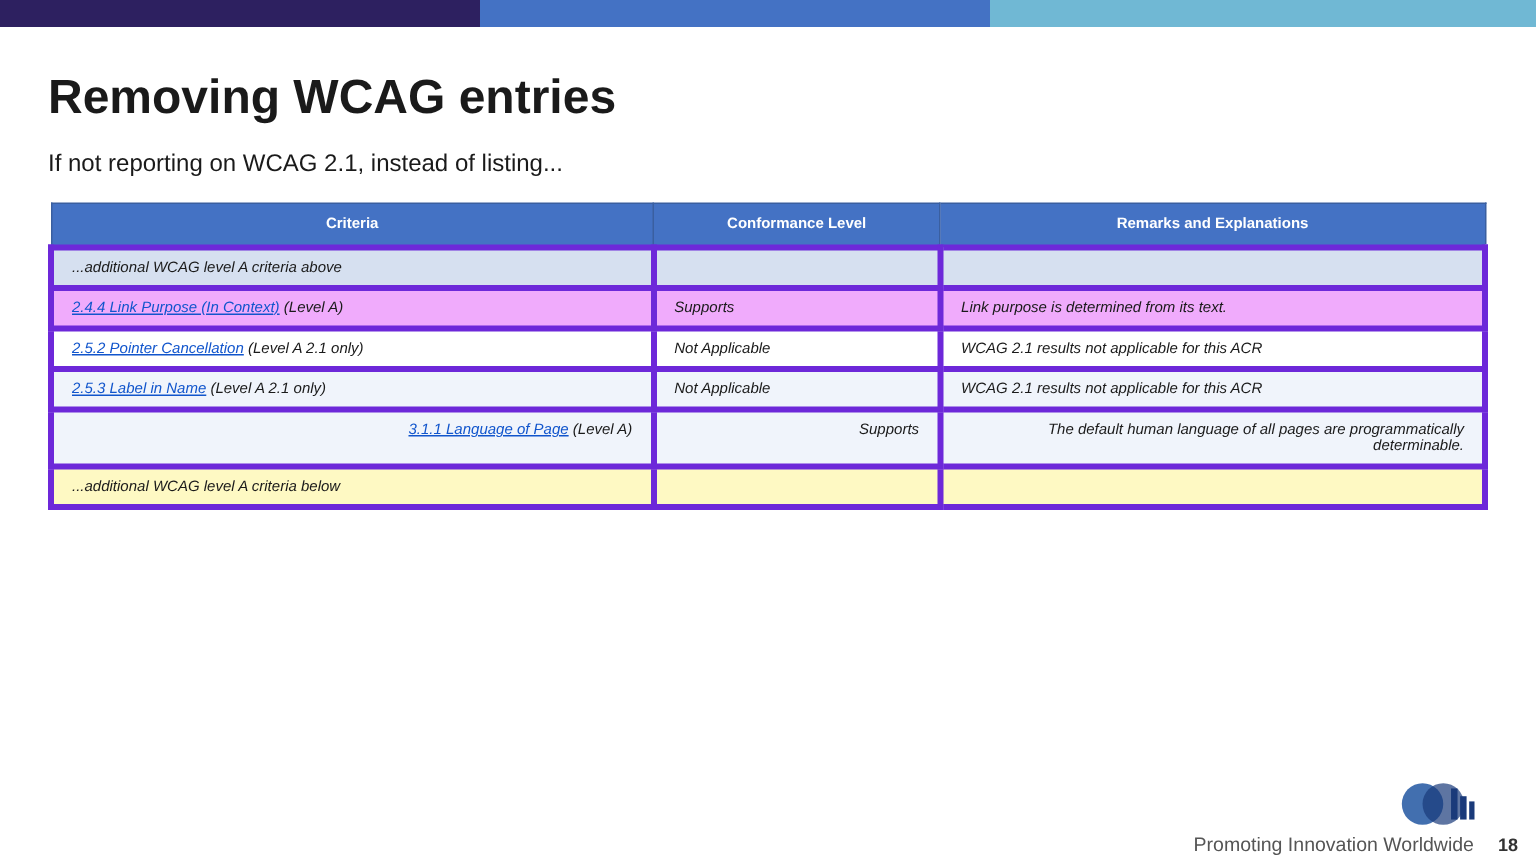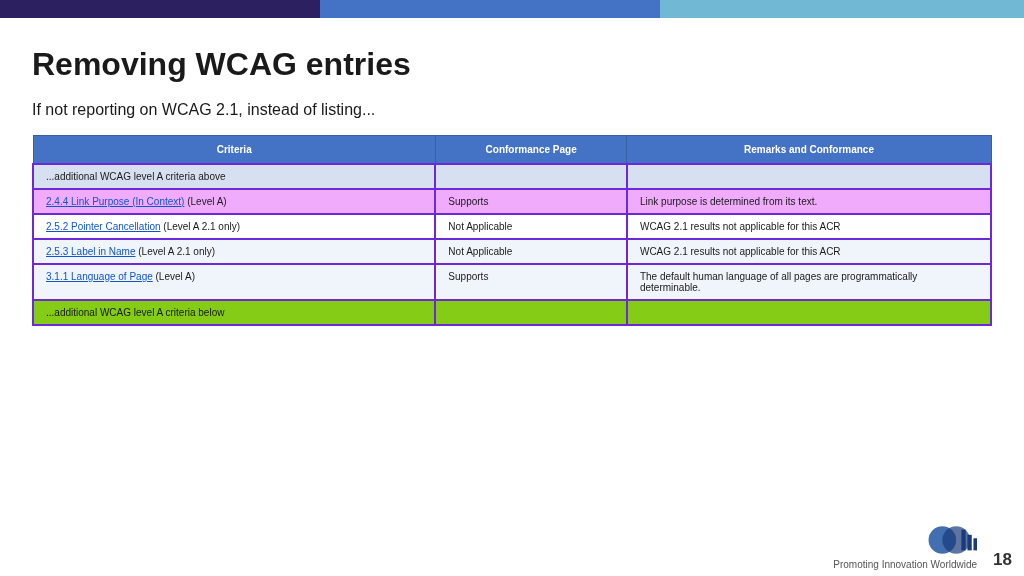--- a/index.html
+++ b/index.html
@@ -81,23 +81,24 @@
     tbody tr {
       background: #ffffff;
     }
 
     tbody tr:nth-child(odd) {
       background: #e8eef8;
     }
 
     tbody td {
       padding: 6px 12px;
-      border: 2px solid #6d28d9;
+      border: 4px solid #6d28d9;
       color: #1a1a1a;
       vertical-align: top;
+      font-style: italic;
     }
 
     tbody td a {
       color: #1155cc;
       text-decoration: underline;
     }
 
     .col-criteria { width: 42%; }
     .col-conformance { width: 20%; }
     .col-remarks { width: 38%; }
@@ -113,27 +114,27 @@
     }
 
     .logo-area {
       display: flex;
       flex-direction: column;
       align-items: flex-end;
       margin-right: 8px;
     }
 
     .logo-text {
-      font-size: 10px;
+      font-size: 13px;
       color: #555;
       text-align: right;
     }
 
     .page-number {
-      font-size: 17px;
+      font-size: 12px;
       color: #333;
       font-weight: bold;
       margin-left: 8px;
       align-self: flex-end;
     }
 
     
     .logo-svg {
       width: 52px;
       height: 38px;
@@ -149,22 +150,22 @@
 </div>
 
 <div class="content">
   <h1>Removing WCAG entries</h1>
   <p class="subtitle">If not reporting on WCAG 2.1, instead of listing...</p>
 
   <table>
     <thead>
       <tr>
         <th class="col-criteria">Criteria</th>
-        <th class="col-conformance">Conformance Page</th>
-        <th class="col-remarks">Remarks and Conformance</th>
+        <th class="col-conformance">Conformance Level</th>
+        <th class="col-remarks">Remarks and Explanations</th>
       </tr>
     </thead>
     <tbody id="table-body">
     <tr style="background: rgb(214, 224, 240);">
           <td>...additional WCAG level A criteria above</td>
           <td></td>
           <td></td>
         </tr>
         <tr style="background: #f0abfc;">
           <td><a href="#">2.4.4 Link Purpose (In Context)</a> (Level A)</td>
@@ -174,26 +175,26 @@
         <tr style="background: rgb(255, 255, 255);">
           <td><a href="#">2.5.2 Pointer Cancellation</a> (Level A 2.1 only)</td>
           <td>Not Applicable</td>
           <td>WCAG 2.1 results not applicable for this ACR</td>
         </tr>
         <tr style="background: rgb(240, 244, 251);">
           <td><a href="#">2.5.3 Label in Name</a> (Level A 2.1 only)</td>
           <td>Not Applicable</td>
           <td>WCAG 2.1 results not applicable for this ACR</td>
         </tr>
-        <tr style="background: rgb(240, 244, 251);">
+        <tr style="background: rgb(240, 244, 251); text-align: right;">
           <td><a href="#">3.1.1 Language of Page</a> (Level A)</td>
           <td>Supports</td>
           <td>The default human language of all pages are programmatically determinable.</td>
         </tr>
-        <tr style="background: #84cc16;">
+        <tr style="background: #fef9c3;">
           <td>...additional WCAG level A criteria below</td>
           <td></td>
           <td></td>
         </tr>
       </tbody>
   </table>
 </div>
 
 <div class="bottom-bar">
   <div class="logo-area">

